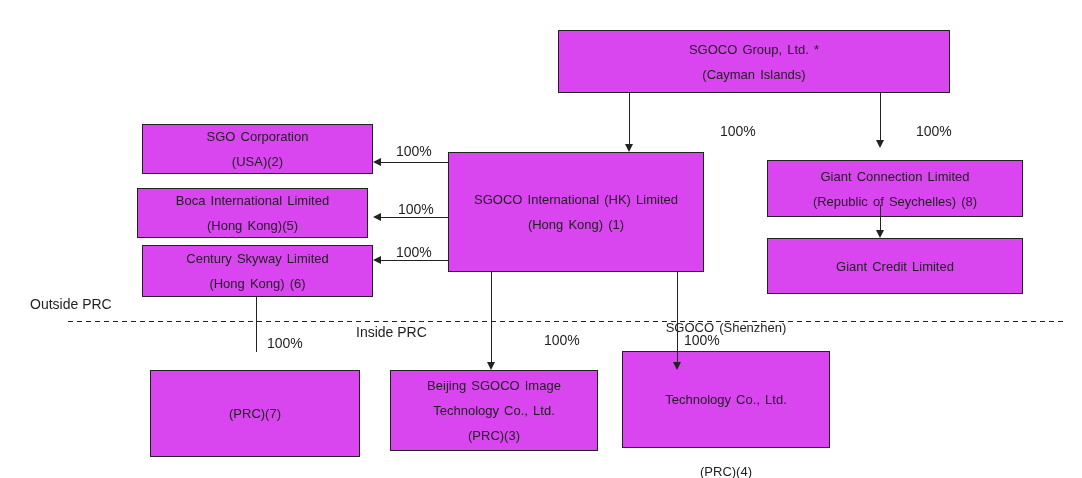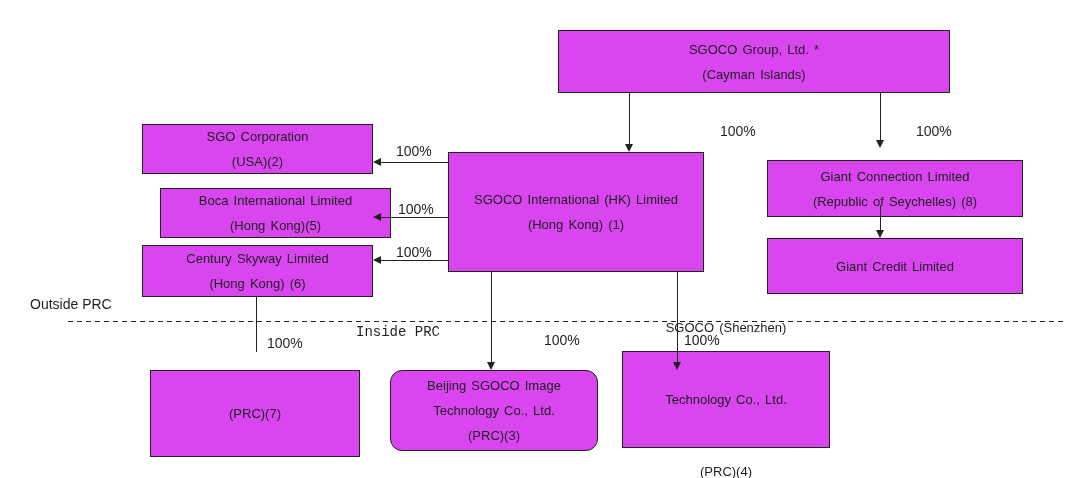--- a/index.html
+++ b/index.html
@@ -55,21 +55,21 @@
   <div class="node" style="left:558px; top:30px; width:392px; height:63px;">
     <span>SGOCO Group, Ltd. *</span>
     <span>(Cayman Islands)</span>
   </div>
 
   <div class="node" style="left:142px; top:124px; width:231px; height:50px;">
     <span>SGO Corporation</span>
     <span>(USA)(2)</span>
   </div>
 
-  <div class="node" style="left:160px; top:188px; width:231px; height:50px;">
+  <div class="node" style="left:137px; top:188px; width:231px; height:50px;">
     <span>Boca International Limited</span>
     <span>(Hong Kong)(5)</span>
   </div>
 
   <div class="node" style="left:142px; top:245px; width:231px; height:52px;">
     <span>Century Skyway Limited</span>
     <span>(Hong Kong) (6)</span>
   </div>
 
   <div class="node" style="left:448px; top:152px; width:256px; height:120px;">
@@ -83,21 +83,21 @@
   </div>
 
   <div class="node" style="left:767px; top:238px; width:256px; height:56px;text-align:center;">
     <span>Giant Credit Limited</span>
   </div>
 
   <div class="node" style="left:150px; top:370px; width:210px; height:87px;">
     <span>(PRC)(7)</span>
   </div>
 
-  <div class="node" style="left:390px; top:370px; width:208px; height:81px;border-radius:12px;">
+  <div class="node" style="left:390px; top:370px; width:208px; height:81px;">
     <span>Beijing SGOCO Image</span>
     <span>Technology Co., Ltd.</span>
     <span>(PRC)(3)</span>
   </div>
 
   <div class="node" style="left:622px; top:351px; width:208px; height:97px;gap:47px;">
     <span>SGOCO (Shenzhen)</span>
     <span>Technology Co., Ltd.</span>
     <span>(PRC)(4)</span>
   </div>
@@ -133,15 +133,15 @@
   <div class="lbl" style="left:720px; top:123px;">100%</div>
   <div class="lbl" style="left:916px; top:123px;">100%</div>
   <div class="lbl" style="left:396px; top:143px;">100%</div>
   <div class="lbl" style="left:398px; top:201px;">100%</div>
   <div class="lbl" style="left:396px; top:244px;">100%</div>
   <div class="lbl" style="left:267px; top:335px;">100%</div>
   <div class="lbl" style="left:544px; top:332px;">100%</div>
   <div class="lbl" style="left:684px; top:332px;">100%</div>
 
   <div class="lbl" style="left:30px; top:296px;">Outside PRC</div>
-  <div class="lbl" style="left:356px; top:324px;font-family:Liberation Mono, monospace;">Inside PRC</div>
+  <div class="lbl" style="left:356px; top:324px;">Inside PRC</div>
 
 </div>
 
 </body></html>

